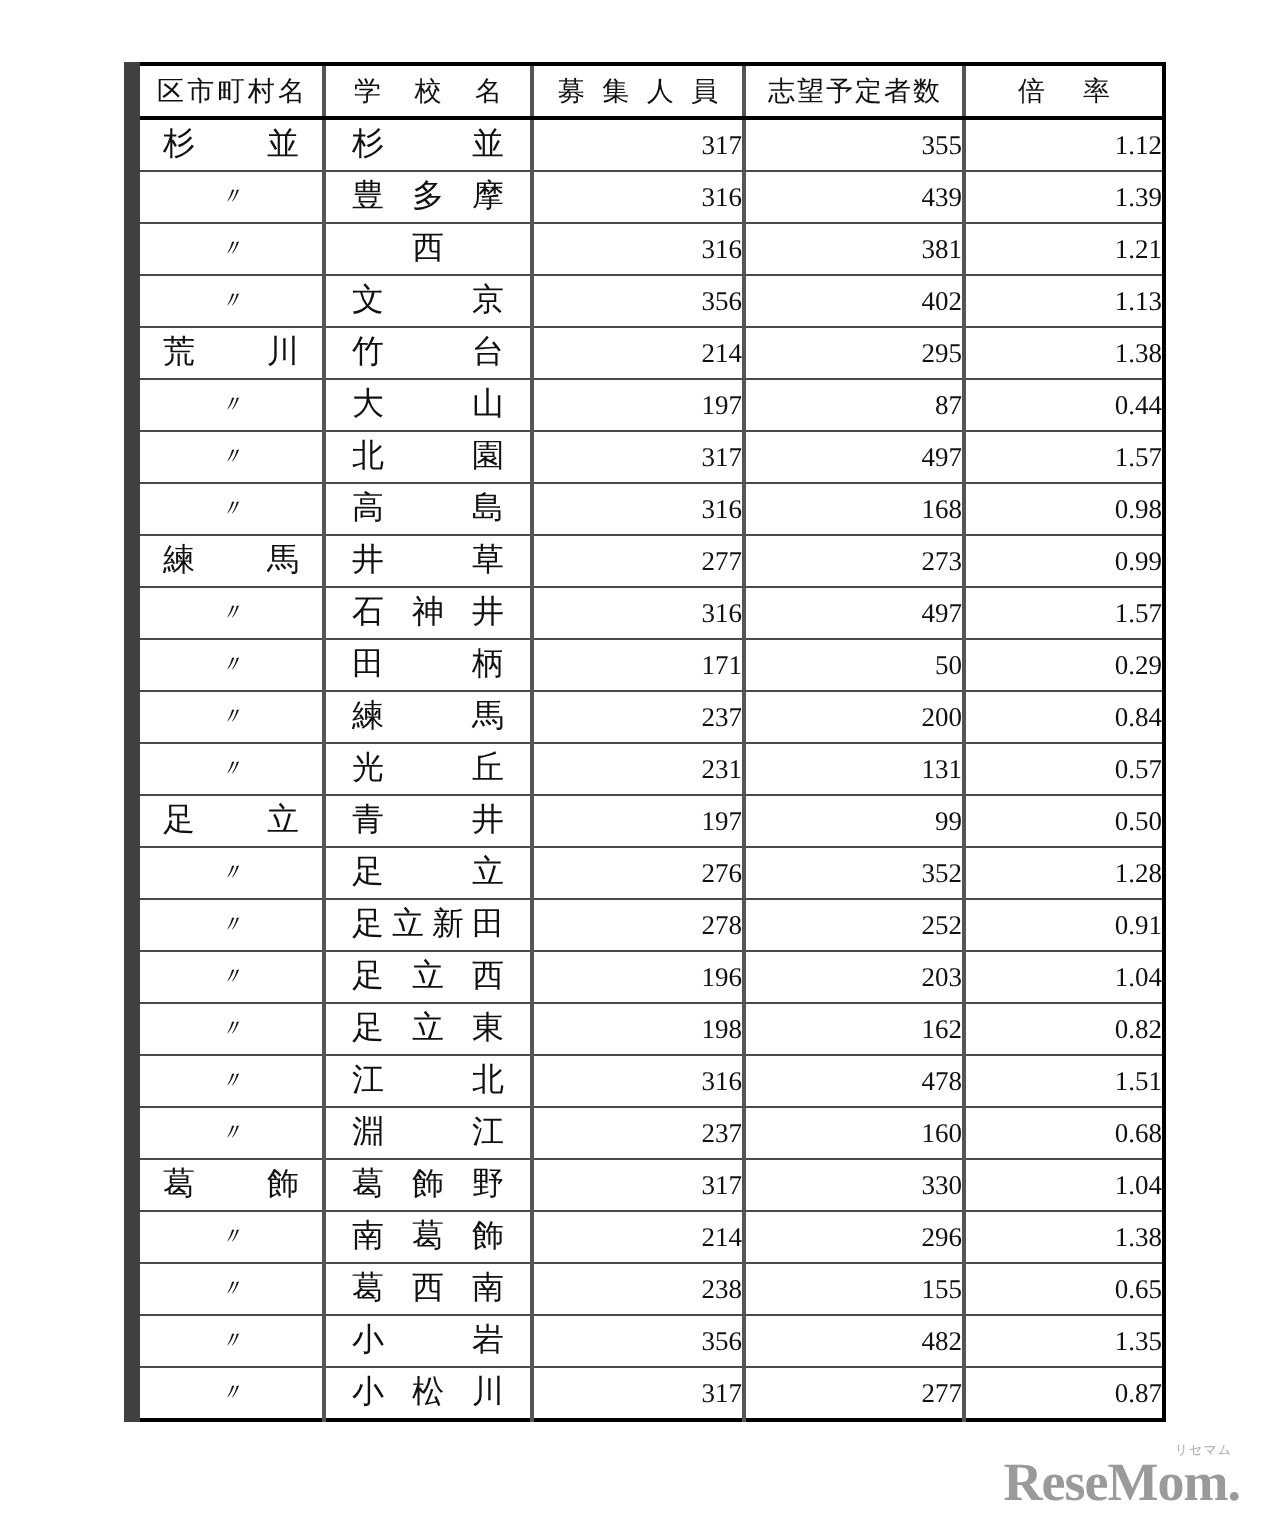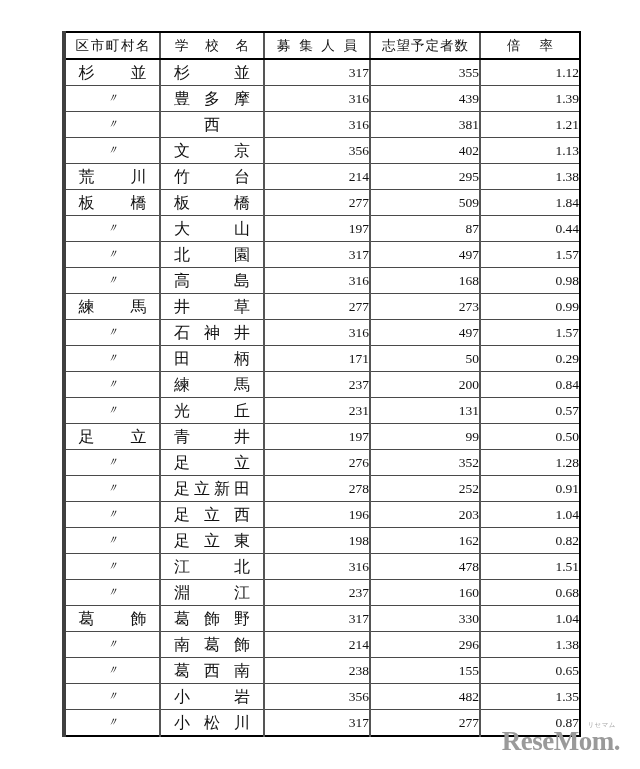--- a/index.html
+++ b/index.html
@@ -50,21 +50,21 @@
   
   table.enrollment {
     border: 2px solid #000;
   }
   table.enrollment thead th {
     border-bottom: 2px solid #000;
     border-top: 2px solid #000;
   }
   table.enrollment td.col-city,
   table.enrollment th.col-city {
-    border-left: 4px solid #404040;
+    border-left: 8px solid #404040;
     margin-left: 13px;
   }
   table.enrollment td.col-ratio,
   table.enrollment th.col-ratio {
     border-right: 2px solid #000;
   }
   
   table.enrollment td.col-school,
   table.enrollment th.col-school,
   table.enrollment td.col-quota,
@@ -242,31 +242,20 @@
           </td>
           <td class="col-school">
             <span class="name-spread">竹台</span>
           </td>
           <td class="num col-quota">214</td>
           <td class="num col-applicants">295</td>
           <td class="num col-ratio">1.38</td>
         </tr>
         <tr>
           <td class="col-city">
-            <span class="name-spread">板橋</span>
-          </td>
-          <td class="col-school">
-            <span class="name-spread">板橋</span>
-          </td>
-          <td class="num col-quota">277</td>
-          <td class="num col-applicants">509</td>
-          <td class="num col-ratio">1.84</td>
-        </tr>
-        <tr>
-          <td class="col-city">
             <span class="ditto">〃</span>
           </td>
           <td class="col-school">
             <span class="name-spread">大山</span>
           </td>
           <td class="num col-quota">197</td>
           <td class="num col-applicants">87</td>
           <td class="num col-ratio">0.44</td>
         </tr>
         <tr>

